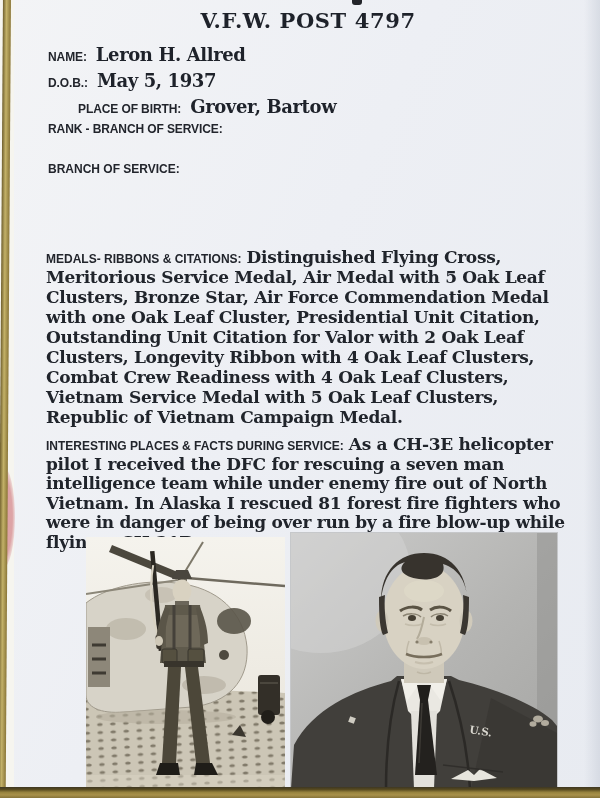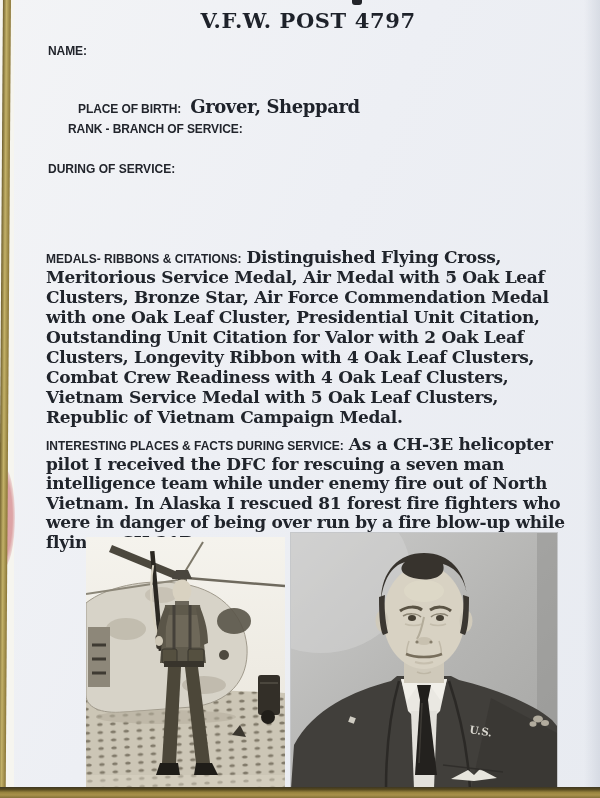--- a/index.html
+++ b/index.html
@@ -50,30 +50,35 @@
   <div class="outer-left"></div>
   <div class="right-shade"></div>
   <div class="smudge"></div>
   <div class="frame-left"></div>
   <div class="top-notch"></div>
 
   <h1 class="title">V.F.W. POST 4797</h1>
 
   <div class="field-row" style="top:44px;">
     <span class="flabel">NAME:</span>
+    <span class="fvalue">Leron H. Allred</span>
+  </div>
+  <div class="field-row" style="top:70px;">
+    <span class="flabel">D.O.B.:</span>
+    <span class="fvalue">May 5, 1937</span>
   </div>
   <div class="field-row" style="top:96px;margin-left:30px;">
     <span class="flabel">PLACE OF BIRTH:</span>
-    <span class="fvalue">Grover, Sheppard</span>
-  </div>
-  <div class="field-row" style="top:122px;margin-left:20px;">
+    <span class="fvalue">Grover, Bartow</span>
+  </div>
+  <div class="field-row" style="top:122px;">
     <span class="flabel">RANK - BRANCH OF SERVICE:</span>
   </div>
 
-  <div class="places-label">DURING OF SERVICE:</div>
+  <div class="places-label">BRANCH OF SERVICE:</div>
 
   <p class="para para-medals"><span class="plabel">MEDALS- RIBBONS &amp; CITATIONS:</span><span>Distinguished Flying Cross, Meritorious Service Medal, Air Medal with 5 Oak Leaf Clusters, Bronze Star, Air Force Commendation Medal with one Oak Leaf Cluster, Presidential Unit Citation, Outstanding Unit Citation for Valor with 2 Oak Leaf Clusters, Longevity Ribbon with 4 Oak Leaf Clusters, Combat Crew Readiness with 4 Oak Leaf Clusters, Vietnam Service Medal with 5 Oak Leaf Clusters, Republic of Vietnam Campaign Medal.</span></p>
 
   <p class="para para-facts"><span class="plabel">INTERESTING PLACES &amp; FACTS DURING SERVICE:</span><span>As a CH-3E helicopter pilot I received the DFC for rescuing a seven man intelligence team while under enemy fire out of North Vietnam. In Alaska I rescued 81 forest fire fighters who were in danger of being over run by a fire blow-up while flying a CH-21B.</span></p>
 
   <div class="photo photo-left">
     <svg viewBox="0 0 199 252" xmlns="http://www.w3.org/2000/svg">
       <defs>
         <linearGradient id="sky" x1="0" y1="0" x2="0" y2="1">
           <stop offset="0" stop-color="#f5f3ed"></stop>

